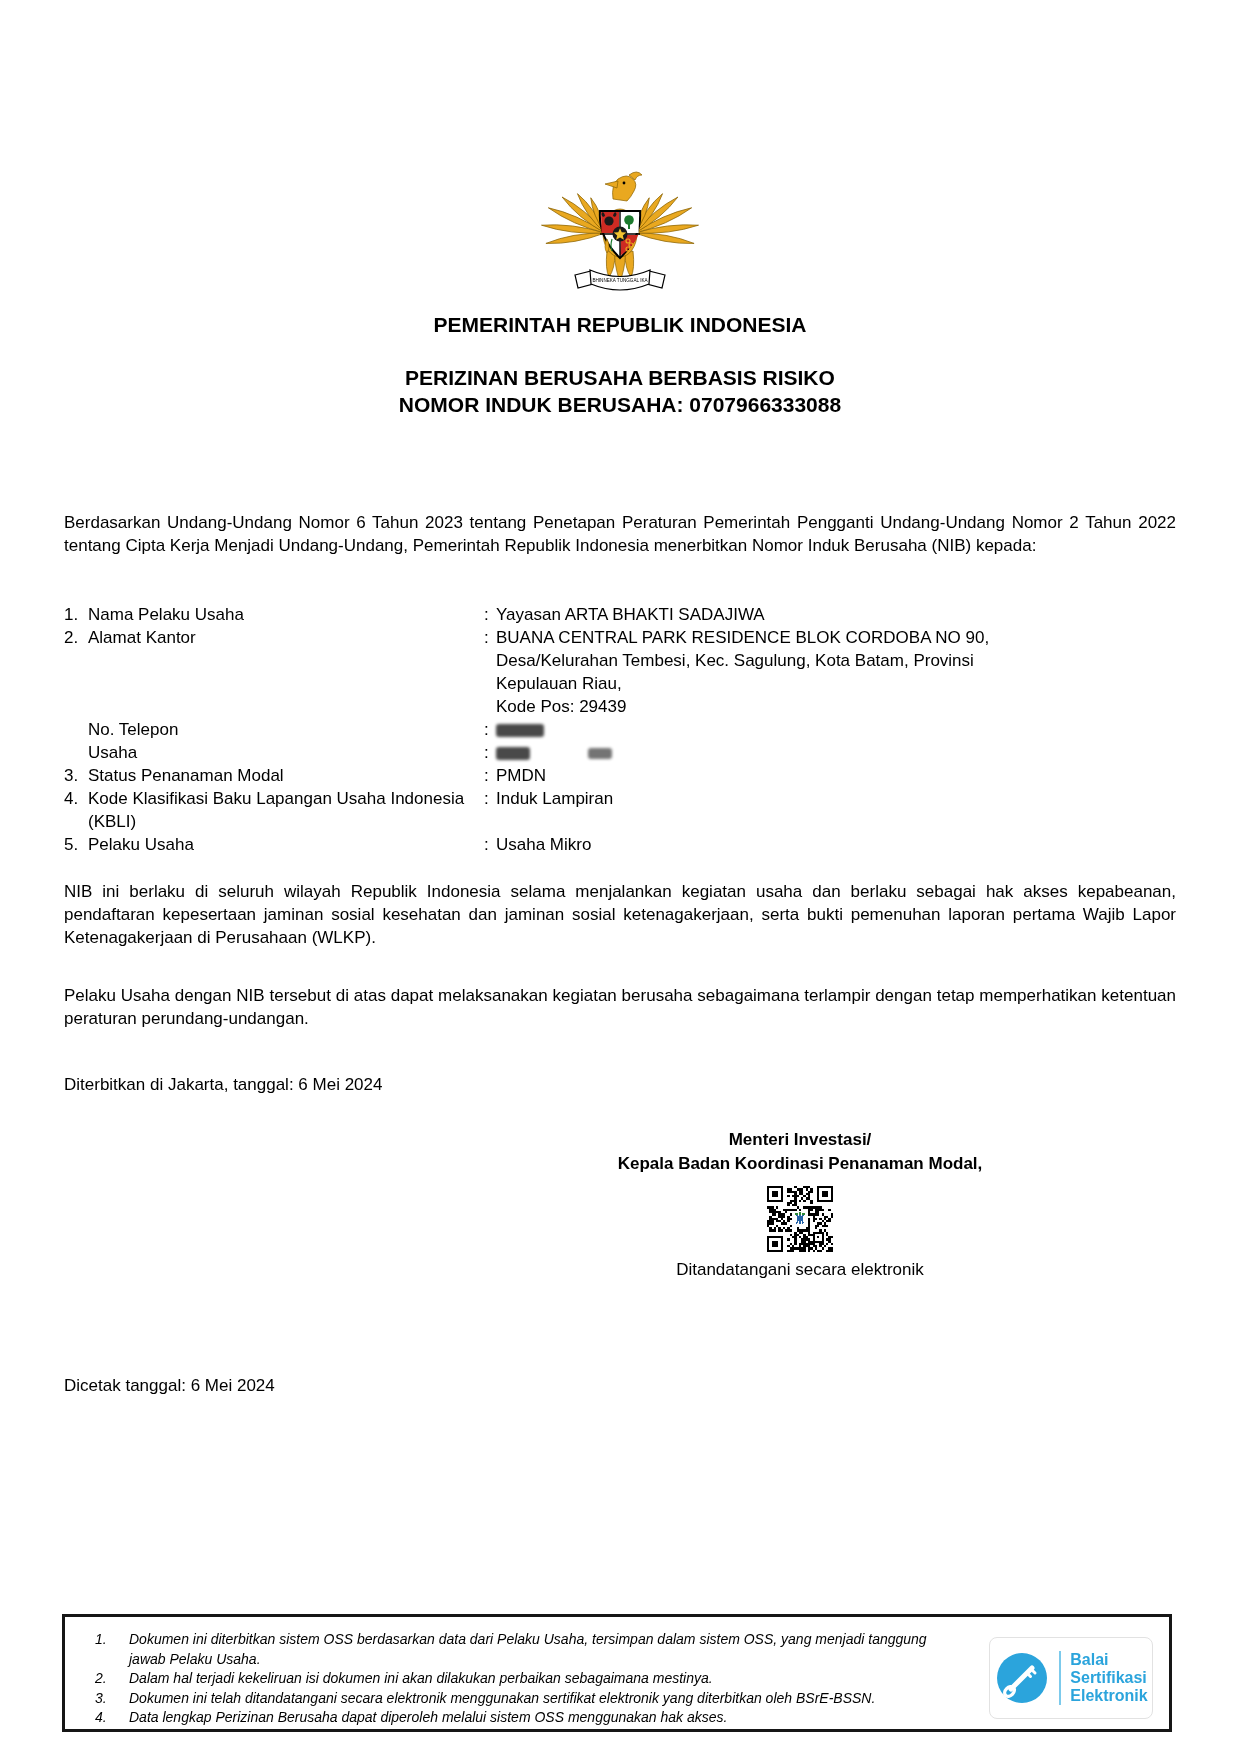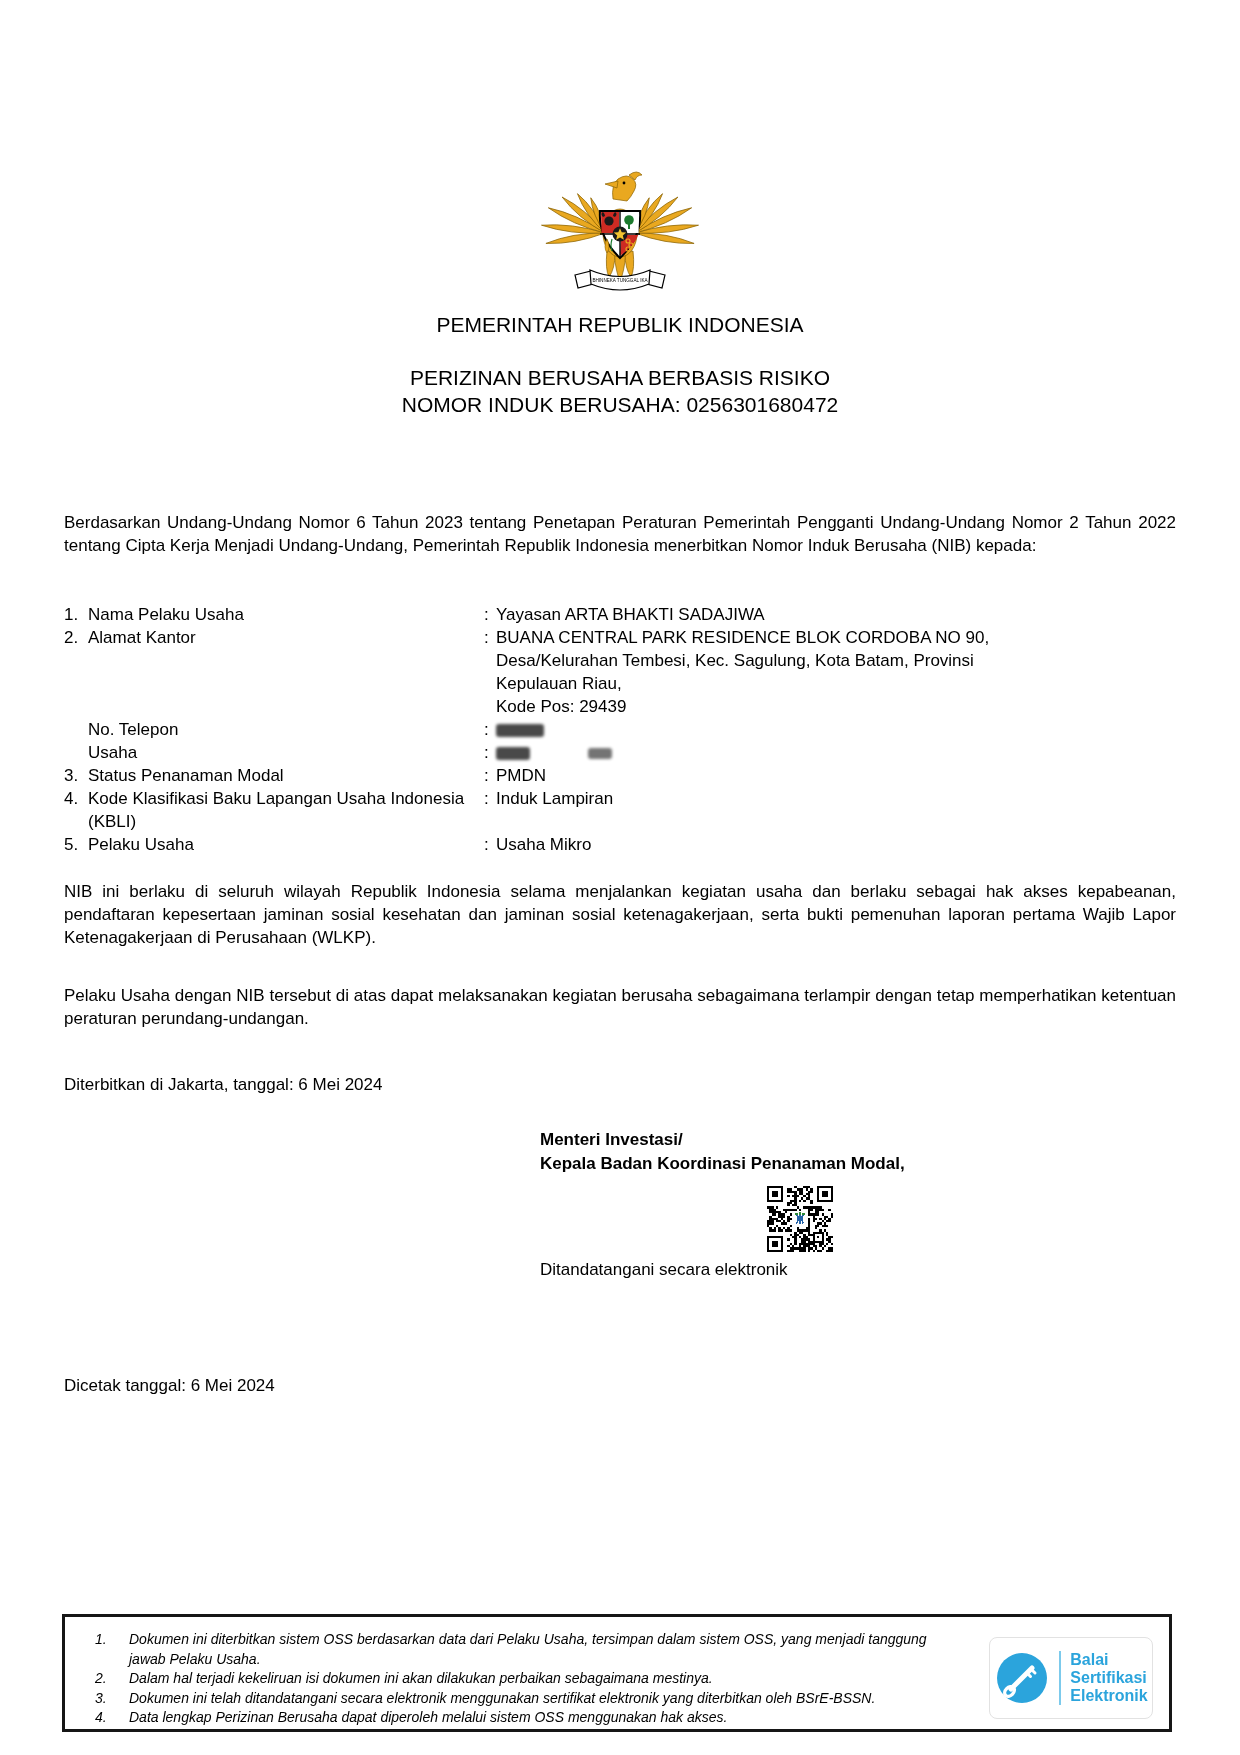--- a/index.html
+++ b/index.html
@@ -1,37 +1,37 @@
 <!DOCTYPE html>
 <html><head>
 <meta charset="utf-8">
 <style>
   html,body{margin:0;padding:0;background:#fff;}
   .page{position:relative;width:1240px;height:1755px;background:#fff;overflow:hidden;
         font-family:"Liberation Sans",sans-serif;color:#000;font-size:17px;line-height:23px;}
   .emblem-wrap{position:absolute;top:141px;left:0;width:100%;text-align:center;}
-  .title{position:absolute;left:0;width:100%;text-align:center;font-weight:normal;font-size:21px;line-height:27px;}
+  .title{position:absolute;left:0;width:100%;text-align:center;font-weight:bold;font-size:21px;line-height:27px;}
   .t1{top:311px;} .t2{top:364px;} .t3{top:391px;}
   .intro{position:absolute;top:511px;left:64px;width:1112px;text-align:justify;}
   .fields{position:absolute;top:603px;left:64px;width:1112px;}
   .frow{display:flex;align-items:flex-start;}
   .frow .num{width:24px;flex:none;}
   .frow .label{width:396px;flex:none;white-space:pre-line;}
   .frow .sep{width:12px;flex:none;}
   .frow .value{flex:1;white-space:pre-line;}
   .smudge{display:inline-block;height:13px;background:#2a2a2a;border-radius:3px;
           filter:blur(1.6px);vertical-align:middle;opacity:.85;}
   .smudge.s1{width:48px;}
   .smudge.s2{width:34px;}
   .smudge.s3{width:24px;margin-left:58px;opacity:.65;height:11px;}
   .para{position:absolute;left:64px;width:1112px;text-align:justify;}
   .p1{top:880px;} .p2{top:984px;}
   .issued{position:absolute;top:1073px;left:64px;text-align:right;}
   .printed{position:absolute;top:1330px;left:64px;margin-top:44px;}
-  .sigblock{position:absolute;top:1128px;left:540px;width:520px;text-align:left;}
+  .sigblock{position:absolute;top:1128px;left:540px;width:520px;text-align:center;}
   .sigtitle{font-weight:bold;line-height:24px;}
   .qr{width:66px;height:66px;margin:10px auto 6px auto;display:block;}
   .esign{margin-top:2px;}
   .footer{position:absolute;top:1614px;left:62px;width:1110px;height:118px;
           border:3px solid #161616;box-sizing:border-box;}
   .notes{padding:13px 212px 0 30px;font-style:italic;font-size:14px;line-height:19.5px;}
   .note{display:flex;}
   .note .num{width:34px;flex:none;}
   .note .txt{flex:1;}
   .bse{position:absolute;right:16px;top:20px;width:162px;height:80px;border:1px solid #e2e2e2;
@@ -108,21 +108,21 @@
         <path d="M30,134 L46,130 L48,143 L33,147 Z" fill="#fff" stroke="#000" stroke-width="1.2"></path>
         <path d="M120,134 L104,130 L102,143 L117,147 Z" fill="#fff" stroke="#000" stroke-width="1.2"></path>
         <path d="M45,129 Q75,142 105,129 L104,143 Q75,155 46,143 Z" fill="#fff" stroke="#000" stroke-width="1.2"></path>
         <text x="75" y="141" text-anchor="middle" font-size="4.6" font-family="Liberation Sans, sans-serif" fill="#000">BHINNEKA TUNGGAL IKA</text>
       </g>
     </svg>
   </div>
 
   <div class="title t1">PEMERINTAH REPUBLIK INDONESIA</div>
   <div class="title t2">PERIZINAN BERUSAHA BERBASIS RISIKO</div>
-  <div class="title t3">NOMOR INDUK BERUSAHA: 0256301680472</div>
+  <div class="title t3">NOMOR INDUK BERUSAHA: 0707966333088</div>
 
   <div class="intro">Berdasarkan Undang-Undang Nomor 6 Tahun 2023 tentang Penetapan Peraturan Pemerintah Pengganti Undang-Undang Nomor 2 Tahun 2022 tentang Cipta Kerja Menjadi Undang-Undang, Pemerintah Republik Indonesia menerbitkan Nomor Induk Berusaha (NIB) kepada:</div>
 
   <div class="fields">
     <div class="frow">
       <span class="num">1.</span>
       <span class="label">Nama Pelaku Usaha</span>
       <span class="sep">:</span>
       <span class="value">Yayasan ARTA BHAKTI SADAJIWA</span>
     </div>

